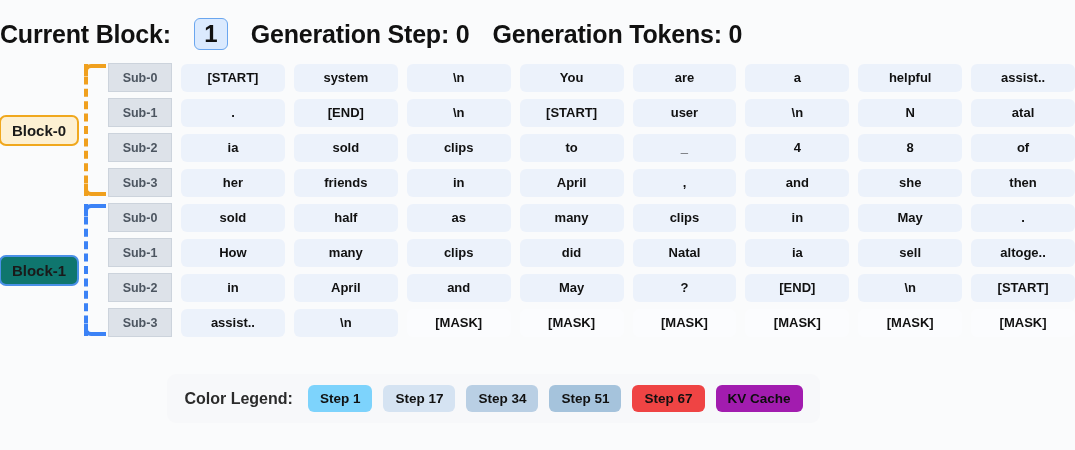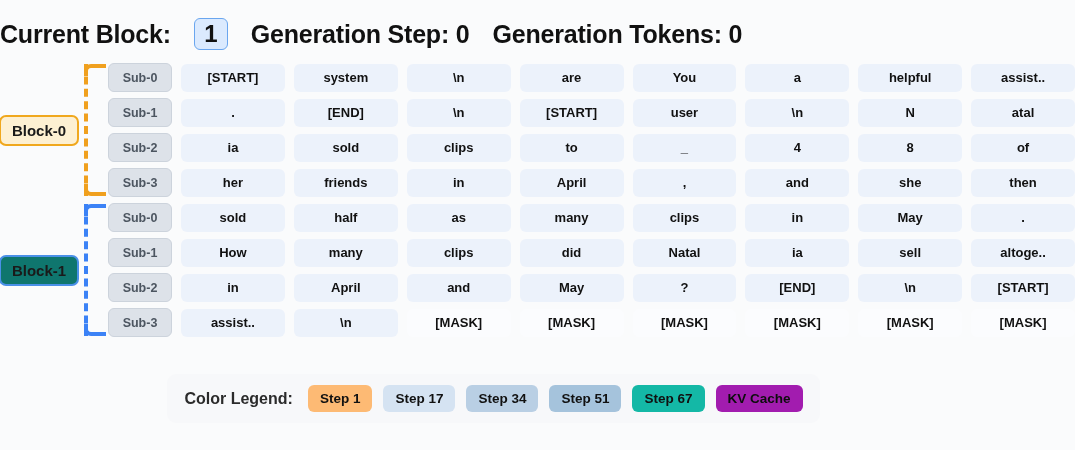--- a/index.html
+++ b/index.html
@@ -140,21 +140,21 @@
   .sub-pill {
     width: 62px;
     min-width: 62px;
     height: 27px;
     margin-right: 9px;
     display: flex;
     align-items: center;
     justify-content: center;
     background: #dde2e9;
     border: 1px solid #ccd3dc;
-    border-radius: 6px;
+    border-radius: 0;
     font-size: 12.5px;
     font-weight: bold;
     color: #4c5560;
   }
 
   .cells {
     flex: 1;
     display: grid;
     grid-template-columns: repeat(8, 1fr);
     gap: 9px;
@@ -232,22 +232,22 @@
           <div class="cap bottom"></div>
         </div>
       </div>
       <div class="rows">
         <div class="row">
           <div class="sub-pill">Sub-0</div>
           <div class="cells">
             <div class="cell">[START]</div>
             <div class="cell">system</div>
             <div class="cell">\n</div>
+            <div class="cell">You</div>
             <div class="cell">are</div>
-            <div class="cell">You</div>
             <div class="cell">a</div>
             <div class="cell">helpful</div>
             <div class="cell">assist..</div>
           </div>
         </div>
         <div class="row">
           <div class="sub-pill">Sub-1</div>
           <div class="cells">
             <div class="cell">.</div>
             <div class="cell">[END]</div>
@@ -350,20 +350,20 @@
             <div class="cell mask">[MASK]</div>
           </div>
         </div>
       </div>
     </div>
   </div>
 
 <div class="legend-wrap">
   <div class="legend" id="legend">
     <span class="legend-title">Color Legend:</span>
-  <div class="legend-chip" style="background: #fdba74;">Step 1</div>
+  <div class="legend-chip" style="background: #7dd3fc;">Step 1</div>
       <div class="legend-chip" style="background: rgb(213, 227, 242);">Step 17</div>
       <div class="legend-chip" style="background: rgb(185, 207, 228);">Step 34</div>
       <div class="legend-chip" style="background: rgb(165, 195, 220);">Step 51</div>
-      <div class="legend-chip" style="background: #14b8a6;">Step 67</div>
+      <div class="legend-chip" style="background: #ef4444;">Step 67</div>
       <div class="legend-chip kv" style="background: #a21caf;">KV Cache</div>
     </div>
 </div>
 
 </body></html>

